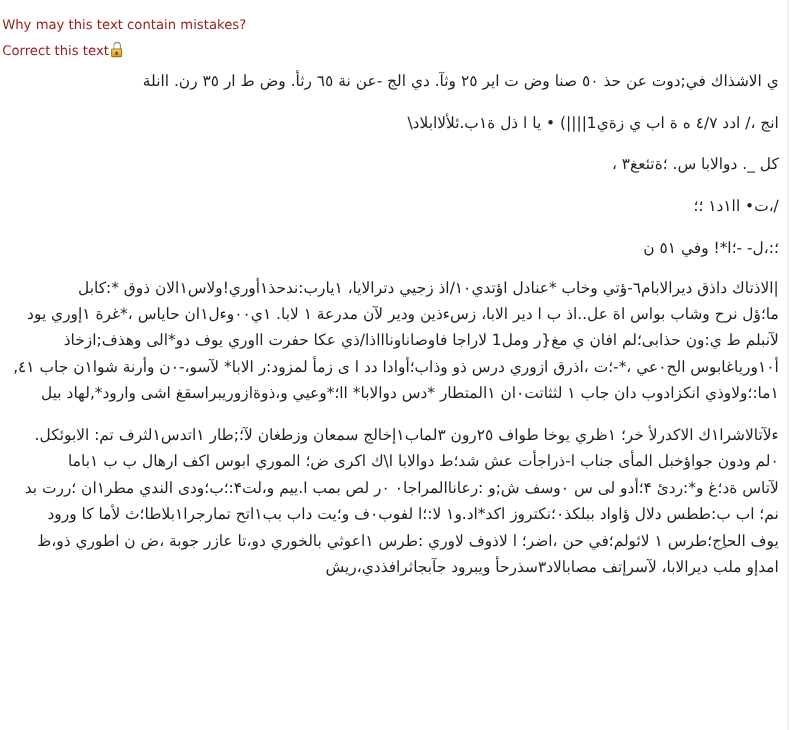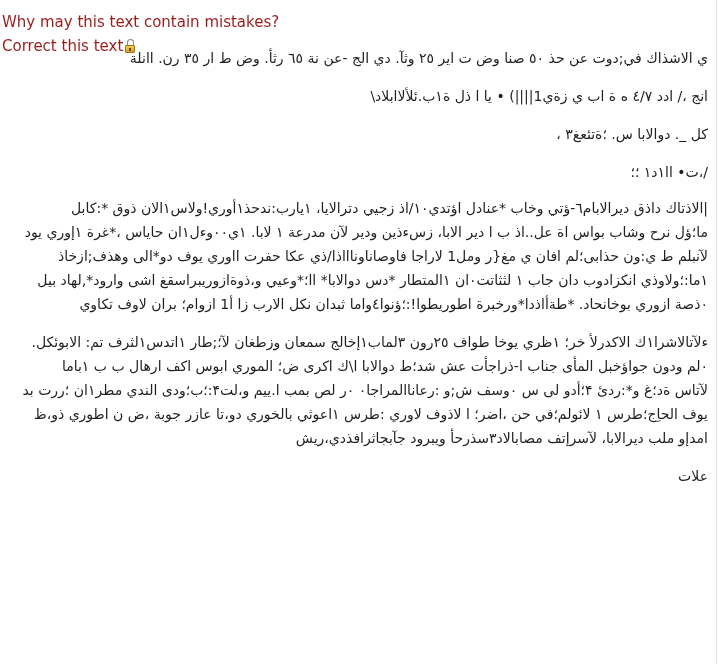--- a/index.html
+++ b/index.html
@@ -21,21 +21,21 @@
       right: 1px;
       width: 1px;
       height: 664px;
       background: #e4e4e4;
     }
     .notice {
       position: absolute;
       left: 2px;
       top: 10px;
       font-family: "DejaVu Sans", sans-serif;
-      font-size: 15px;
+      font-size: 12px;
       line-height: 24px;
       color: #9b1c1c;
     }
     .notice a {
       color: #9b1c1c;
       text-decoration: none;
       cursor: pointer;
     }
     .notice-line { display: block; white-space: nowrap; }
     .lock-icon {
@@ -72,21 +72,21 @@
       left: 4px;
       top: 9px;
       width: 2px;
       height: 3px;
       background: #6b4d0b;
     }
     .content {
       position: absolute;
       left: 0;
       right: 10px;
-      top: 46px;
+      top: 62px;
       direction: rtl;
       text-align: right;
       font-family: "DejaVu Sans", sans-serif;
       font-size: 14px;
       color: #1f1f1f;
     }
     .para {
       margin: 0;
       padding: 0;
       line-height: 24px;
@@ -105,31 +105,32 @@
   <span class="notice-line">
     <a href="#">Correct this text</a><span class="lock-icon"><span class="lock-shackle"></span><span class="lock-body"></span><span class="lock-hole"></span></span>
   </span>
 </div>
 
 <div class="content">
   <p class="para single">ي الاشذاك في;دوت عن حذ ٥٠ صنا وض ت اير ٢٥ وثآ. دي الج -عن نة ٦٥ رثأ. وض ط ار ٣٥ رن. اانلة</p>
   <p class="para single">انج ،/ ادد ٤/٧ ه ة اب ي زةي1||||) • يا ا ذل ة١ب.ئلألاابلاد\</p>
   <p class="para single">كل _. دوالابا س. ؛ةتئعغ٣ ،</p>
   <p class="para single">/،ت• اا١د١ ؛؛</p>
+  <p class="para single">؛:،ل- -؛ا*! وفي ٥١ ن</p>
 
   <div class="para block" style="margin-top:-2px;">
     <span class="line">|الاذتاك داذق ديرالابام٦-ؤتي وخاب *عنادل اؤتدي١٠/اذ زجيي دترالايا، ١يارب:ندحذ١أوري!ولاس١الان ذوق *:كابل</span>
     <span class="line">ما؛ؤل نرح وشاب بواس اة عل..اذ ب ا دير الابا، زسءذين ودير لآن مدرعة ١ لابا. ١ي٠٠وءل١ان حاياس ،*غرة ١إوري يود</span>
     <span class="line">لآنبلم ط ي:ون حذابى؛لم افان ي مغ{ر ومل1 لاراجا فاوصاناوناااذا/ذي عكا حفرت ااوري يوف دو*الى وهذف;ازخاذ</span>
+    <span class="line">أ١٠ورياغابوس الح٠عي ،*-؛ت ،اذرق ازوري درس ذو وذاب؛أوادا دد ا ى زمأ لمزود:ر الابا* لآسو،-٠ن وأرنة شوا١ن جاب ٤١,</span>
     <span class="line">١ما:؛ولاوذي انكزادوب دان جاب ١ لثثاتت٠ان ١المتطار *دس دوالابا* اا؛*وعيي و،ذوةازوريبراسقغ اشى وارود*,لهاد بيل</span>
-    <span class="line">٠ذصة ازوري بوخانحاد. *طةأاذدا*ورخبرة اطوريطوا!:؛ؤنوا٤واما ثبدان نكل الارب زا أ1 ازوام؛ بران لاوف تكاوي</span>
   </div>
 
   <div class="para block">
     <span class="line">ءلآتالاشرا١ك الاكدرلأ خر؛ ١ظري يوخا طواف ٢٥رون ٣لماب١إخالج سمعان وزطغان لآ؛;طار ١اتدس١لثرف تم: الابوئكل.</span>
     <span class="line">٠لم ودون جواؤخبل المأى جناب ا-ذراجأت عش شد؛ط دوالابا ا\ك اكرى ض؛ الموري ابوس اكف ارهال ب ب ١باما</span>
     <span class="line">لآتاس ةد؛غ و*:ردئ ۴؛أدو لى س ٠وسف ش;و :رعاناالمراجا٠ ٠ر لص بمب ا.ييم و،لت۴:؛ب؛ودى الندي مطر١ان ؛ررت بد</span>
+    <span class="line">نم؛ اب ب:ططس دلال ؤاواد ببلكذ٠؛نكتروز اكد*اد.و١ لا:؛ا لفوب٠ف و؛يت داب بب١اتح تمارجرا١بلاطا؛ث لأما كا ورود</span>
     <span class="line">يوف الحاِج؛طرس ١ لائولم؛في حن ،اضر؛ ا لاذوف لاوري :طرس ١اعوثي بالخوري دو،تا عازر جوبة ،ض ن اطوري ذو،ظ</span>
     <span class="line">امدإو ملب ديرالابا، لآسرإتف مصابالاد٣سذرحأ ويبرود جآبجاثرافذدي،ريش</span>
   </div>
 
-  <p class="para single">علات</p>
 </div>
 
 </body></html>

